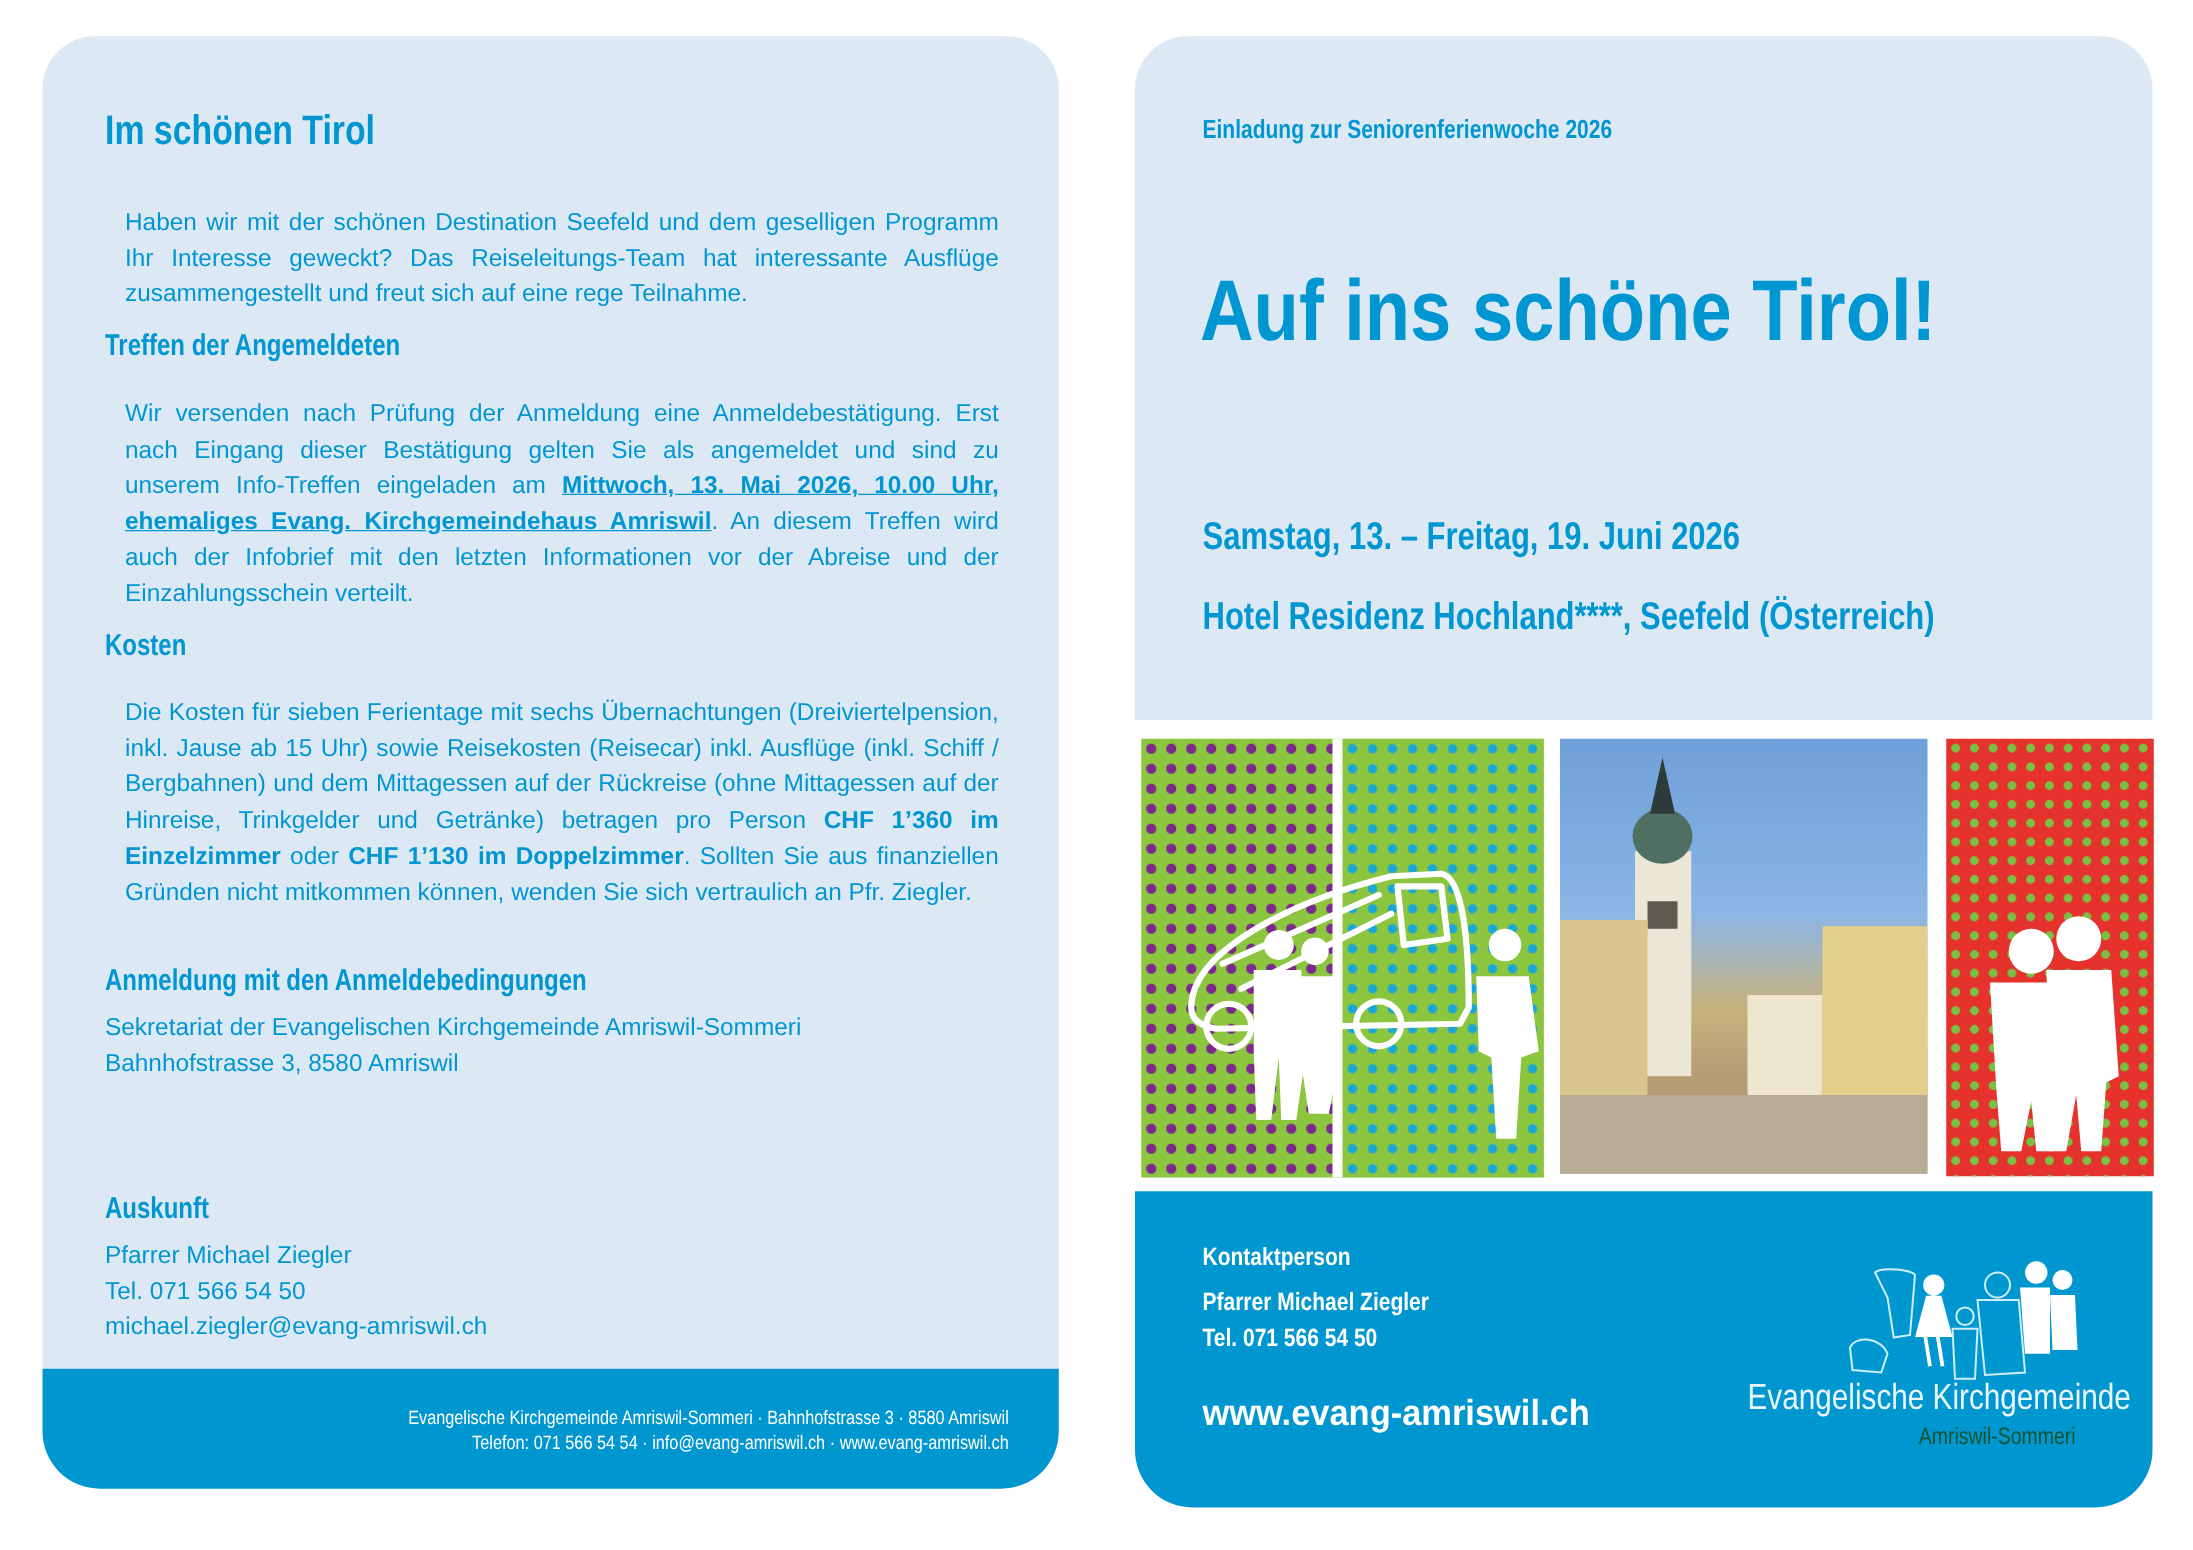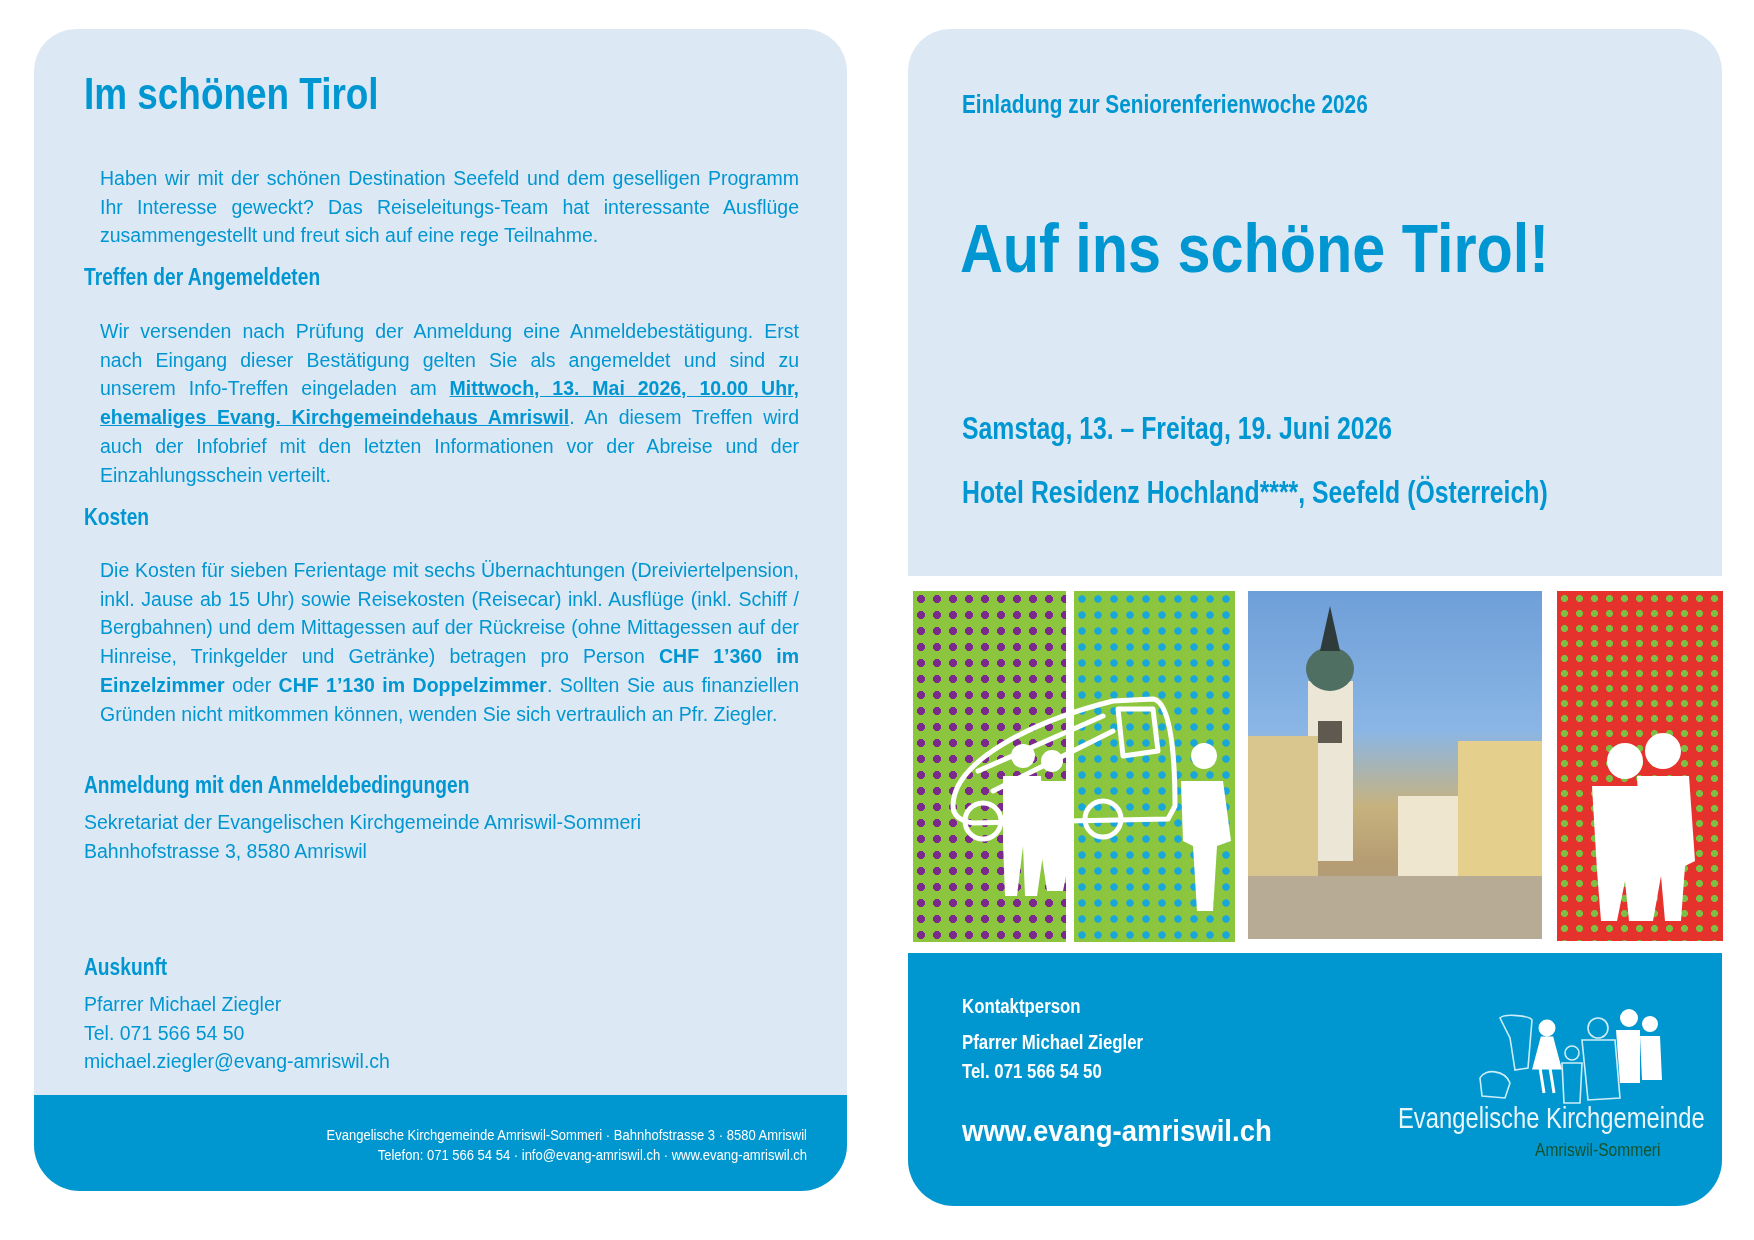--- a/index.html
+++ b/index.html
@@ -9,36 +9,36 @@
   }
   .panel-light { position:absolute; background:#dce9f5; }
   .panel-blue { position:absolute; background:#0096cf; color:#ffffff; }
   #left-panel { left:34px; top:29px; width:813px; height:1066px; border-radius:42px 42px 0 0; }
   #left-footer { left:34px; top:1095px; width:813px; height:96px; border-radius:0 0 46px 46px; }
   #right-panel { left:908px; top:29px; width:814px; height:547px; border-radius:42px 42px 0 0; }
   #right-contact { left:908px; top:953px; width:814px; height:253px; border-radius:0 0 46px 46px; }
 
   .cond { display:inline-block; transform-origin:left top; white-space:nowrap; }
 
-  .h1 { position:absolute; left:84px; top:76px; font-weight:bold; font-size:45px; line-height:36px; }
+  .h1 { position:absolute; left:84px; top:86px; font-weight:bold; font-size:33px; line-height:36px; }
   .h1 .cond { transform:scaleX(0.82); }
   .h2 { position:absolute; left:84px; font-weight:bold; font-size:24px; line-height:28px; }
   .h2 .cond { transform:scaleX(0.80); }
 
   .body { position:absolute; left:84px; width:731px; font-size:19.5px; line-height:28.7px; text-align:justify; }
   .body p { margin:16px; }
   .body b { font-weight:bold; }
   .u { text-decoration:underline; font-weight:bold; }
   .lines { position:absolute; left:84px; font-size:19.5px; line-height:28.7px; }
   .lines div { white-space:nowrap; }
 
   .footer-text { position:absolute; right:40px; top:30px; text-align:right; font-size:15.5px; line-height:20px; color:#ffffff; }
   .footer-text div { white-space:nowrap; transform:scaleX(0.84); transform-origin:right center; }
 
-  .r-sub { position:absolute; left:962px; top:86px; font-weight:bold; font-size:26px; line-height:36px; }
+  .r-sub { position:absolute; left:962px; top:86px; font-weight:bold; font-size:21px; line-height:36px; }
   .r-sub .cond { transform:scaleX(0.80); }
   .r-title { position:absolute; left:960px; top:210px; font-weight:bold; font-size:69px; line-height:78px; }
   .r-title .cond { transform:scaleX(0.86); }
   .r-date { position:absolute; left:962px; top:411px; font-weight:bold; font-size:31px; line-height:36px; }
   .r-date .cond { transform:scaleX(0.80); }
   .r-hotel { position:absolute; left:962px; top:475px; font-weight:bold; font-size:31px; line-height:36px; }
   .r-hotel .cond { transform:scaleX(0.80); }
 
   .img { position:absolute; overflow:hidden; }
   #img-bus { left:913px; top:591px; width:322px; height:351px;

